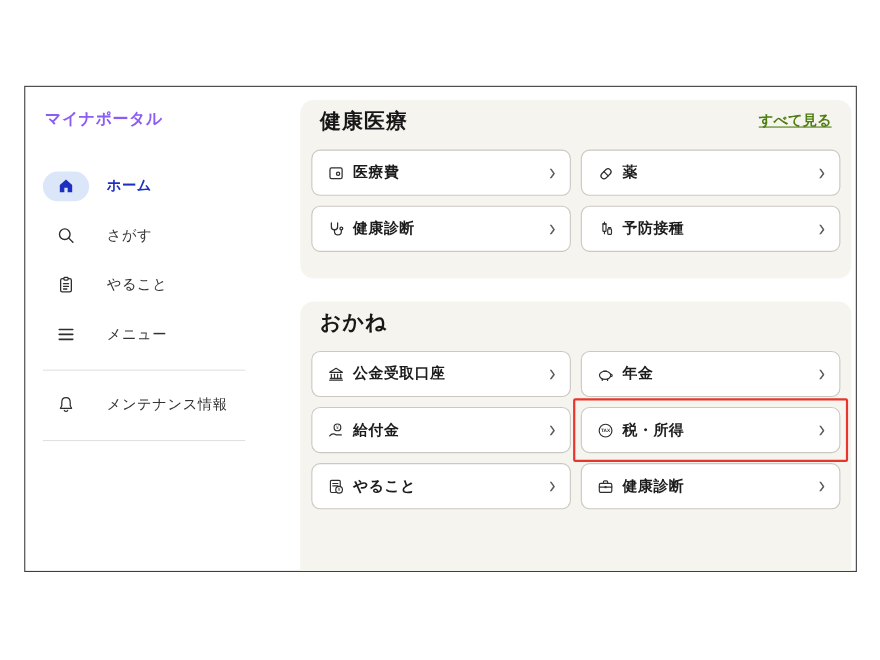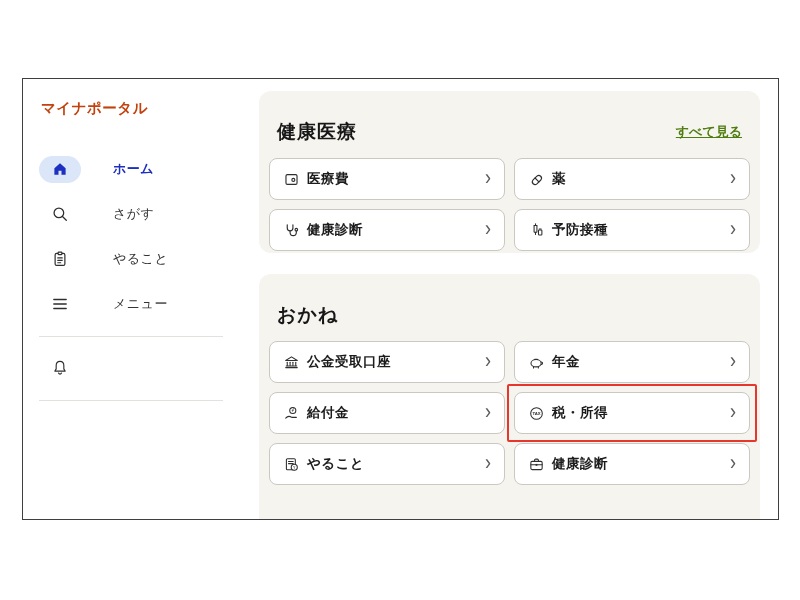--- a/index.html
+++ b/index.html
@@ -2,32 +2,32 @@
 <html><head>
 <meta charset="utf-8">
 <style>
   html,body{margin:0;padding:0;background:#ffffff;}
   body{width:800px;height:600px;position:relative;overflow:hidden;
        font-family:"Liberation Sans","DejaVu Sans",sans-serif;color:#1c1c1c;}
   .frame{position:absolute;left:22px;top:78px;width:757px;height:442px;
          background:#fff;border:1.5px solid #3f3f3f;box-sizing:border-box;overflow:hidden;}
   
   .sidebar{position:absolute;left:16px;top:14px;width:200px;}
-  .app-title{font-size:14.5px;font-weight:bold;color:#c2410c;letter-spacing:.5px;margin:6px 0 0 2px;}
+  .app-title{font-size:14.5px;font-weight:bold;color:#8b5cf6;letter-spacing:.5px;margin:6px 0 0 2px;}
   .nav{margin-top:36px;}
-  .nav-item{display:flex;align-items:center;height:30px;margin-bottom:15px;cursor:pointer;gap:16px;}
+  .nav-item{display:flex;align-items:center;height:30px;margin-bottom:15px;cursor:pointer;}
   .nav-icon{width:42px;height:27px;display:flex;align-items:center;justify-content:center;
             border-radius:14px;margin-right:16px;flex:0 0 auto;}
   .nav-item.active .nav-icon{background:#dbe6f8;}
   .nav-label{font-size:13px;color:#333;letter-spacing:.5px;}
   .nav-item.active .nav-label{color:#1d30bf;font-weight:bold;}
   .sidebar-divider{height:1px;background:#e3e1dd;margin:17px 0 16px 0;width:184px;border:0;}
   
-  .panel{position:absolute;left:236px;width:501px;background:#f6f4ef;border-radius:12px;
-         box-sizing:border-box;padding:26px 10px;}
+  .panel{position:absolute;left:250px;width:501px;background:#f6f4ef;border-radius:12px;
+         box-sizing:border-box;padding:4px 10px;}
   .panel1{top:12px;height:162px;}
   .panel2{top:195px;height:256px;}
   .panel3{top:430px;height:40px;}
   .panel-head{display:flex;align-items:center;justify-content:space-between;
               padding:0 8px;margin:2px 0 13px 0;}
   .panel-title{font-size:19px;font-weight:bold;color:#171717;letter-spacing:1px;}
   .view-all{font-size:13px;font-weight:bold;color:#4d7c0f;text-decoration:underline;cursor:pointer;}
   .grid{display:grid;grid-template-columns:1fr 1fr;gap:9px;}
   .card{position:relative;background:#fff;border:1px solid #cbc8c2;border-radius:8px;height:42px;
         box-sizing:border-box;display:flex;align-items:center;padding:0 13px;cursor:pointer;text-align:right;}
@@ -94,20 +94,21 @@
 
       <hr class="sidebar-divider">
 
       <div class="nav-item">
         <span class="nav-icon">
           <svg width="18" height="18" viewBox="0 0 24 24" fill="none" stroke="#2e2e2e" stroke-width="1.5" stroke-linecap="round" stroke-linejoin="round">
             <path d="M12 3.2 C8.8 3.2 6.9 5.6 6.9 8.8 V13.2 L5.2 16.2 H18.8 L17.1 13.2 V8.8 C17.1 5.6 15.2 3.2 12 3.2 Z"></path>
             <path d="M10 18.8 a2.2 2.2 0 0 0 4 0"></path>
           </svg>
         </span>
+        <span class="nav-label">メンテナンス情報</span>
       </div>
 
       <hr class="sidebar-divider">
 
 
     </nav>
   </aside>
 
   <section class="panel panel1">
     <div class="panel-head">

